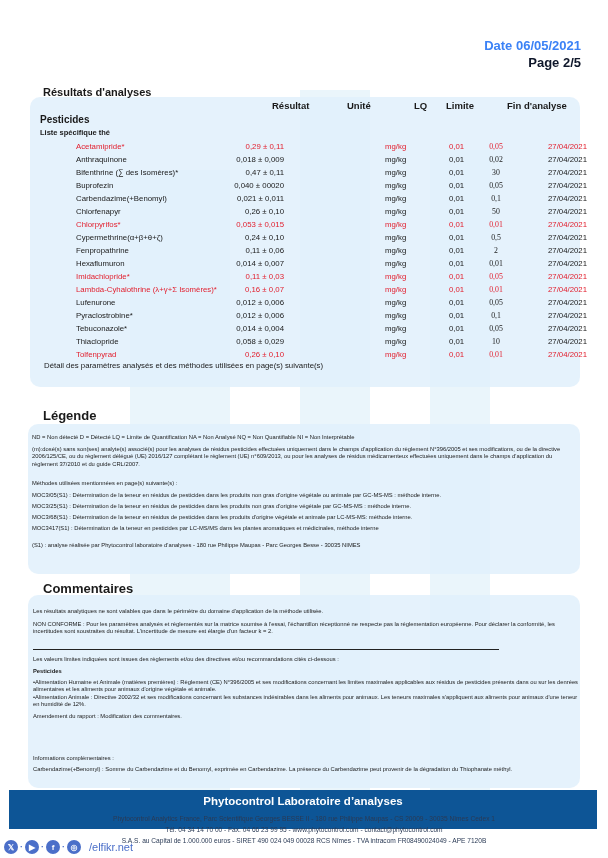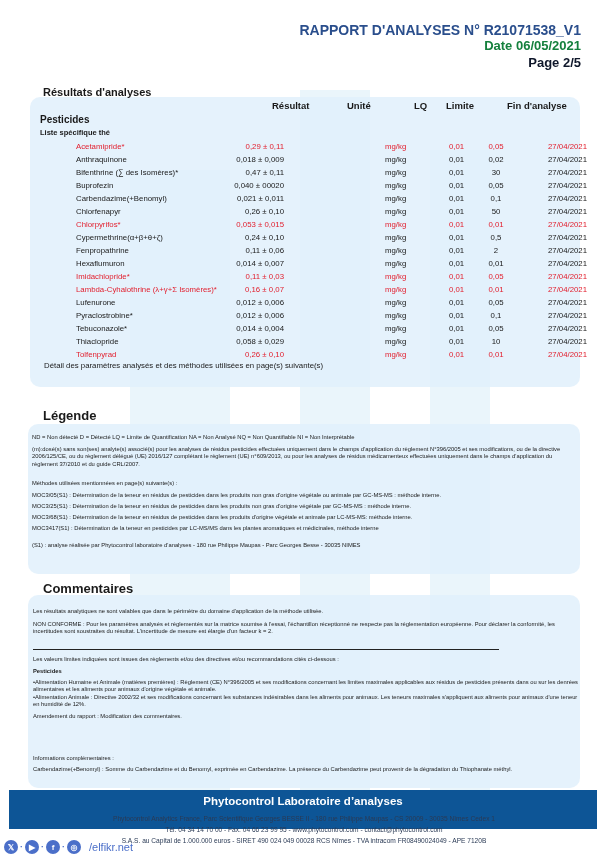--- a/index.html
+++ b/index.html
@@ -10,39 +10,39 @@
   .wm { position: absolute; background: #d9ecf8; opacity: 0.55; z-index: 0; }
 
   .header { position: absolute; left: 0; top: 0; width: 608px; height: 92px; z-index: 2; }
   .logo { position: absolute; left: 12px; top: 14px; width: 180px; height: 75px; }
   .logo-circle { position: absolute; left: 2px; top: 16px; width: 50px; height: 50px; border-radius: 50%; background: #ee8a2e; }
   .logo-arc { position: absolute; left: 20px; top: 12px; width: 170px; height: 80px; border-top: 2px solid #f5c28a; border-radius: 60% 0 0 0; }
   .logo-name { position: absolute; left: 50px; top: 34px; font-size: 23px; font-weight: bold; color: #2a4e8c; letter-spacing: -0.3px; }
   .logo-sub { position: absolute; left: 52px; top: 57px; font-size: 17px; color: #f5a73a; letter-spacing: -0.2px; }
 
   .report-title { position: absolute; right: 27px; top: 22px; font-size: 14px; font-weight: bold; color: #2a4e8c; text-align: right; }
-  .report-date { position: absolute; right: 27px; top: 38px; font-size: 13px; font-weight: bold; color: #15803d; text-align: right; }
+  .report-date { position: absolute; right: 27px; top: 38px; font-size: 13px; font-weight: bold; color: #3b82f6; text-align: right; }
   .report-page { position: absolute; right: 27px; top: 55px; font-size: 13px; font-weight: bold; color: #0f172a; text-align: right; }
   .section-results-title { position: absolute; left: 43px; top: 86px; font-size: 11px; font-weight: bold; }
 
   .panel { position: absolute; background: rgba(225,240,252,0.85); border-radius: 10px; z-index: 1; }
 
   .results { left: 30px; top: 97px; width: 550px; height: 290px; }
   .col-h { position: absolute; top: 100px; font-size: 9.5px; font-weight: bold; z-index: 3; }
   .pest-title { position: absolute; left: 40px; top: 114px; font-size: 10px; font-weight: bold; z-index: 3; }
   .pest-sub { position: absolute; left: 40px; top: 128px; font-size: 7.5px; font-weight: bold; z-index: 3; }
 
   .rows { position: absolute; left: 0; top: 141px; width: 608px; z-index: 3; padding-left: 36px; }
   .row { position: relative; height: 13px; font-size: 7.8px; }
   .row span { position: absolute; top: 1px; white-space: nowrap; }
   .row .c-name { left: 40px; }
   .row .c-res { right: 324px; text-align: right; }
   .row .c-unit { left: 349px; }
   .row .c-lq { left: 413px; }
-  .row .c-lim { left: 448px; width: 24px; text-align: center; }
+  .row .c-lim { left: 448px; width: 24px; text-align: center; font-family: Liberation Serif, serif; }
   .row .c-date { left: 512px; }
   .row.red { color: #e2202f; }
 
   .detail-note { position: absolute; left: 44px; top: 361px; font-size: 7.8px; z-index: 3; }
 
   .legend-title { position: absolute; left: 43px; top: 408px; font-size: 13px; font-weight: bold; z-index: 3; }
   .legend { left: 28px; top: 424px; width: 552px; height: 150px; }
   .legend-text { position: absolute; left: 32px; width: 540px; font-size: 5.8px; line-height: 7.3px; z-index: 3; }
 
   .comm-title { position: absolute; left: 43px; top: 581px; font-size: 13px; font-weight: bold; z-index: 3; }
@@ -59,21 +59,20 @@
   .soc-handle { color: #4b6fc9; font-size: 11px; margin-left: 6px; }
 </style>
 </head>
 <body>
 
 <div class="wm" style="left:130px;top:170px;width:100px;height:620px;"></div>
 <div class="wm" style="left:300px;top:90px;width:70px;height:700px;"></div>
 <div class="wm" style="left:430px;top:150px;width:60px;height:640px;"></div>
 
 <div class="header">
-  <div class="report-title">RAPPORT D'ANALYSES N° R21071538_V1</div>
   <div class="report-date">Date 06/05/2021</div>
   <div class="report-page">Page 2/5</div>
   <div class="section-results-title">Résultats d'analyses</div>
 </div>
 
 <div class="panel results"></div>
 <div class="col-h" style="left:272px;">Résultat</div>
 <div class="col-h" style="left:347px;">Unité</div>
 <div class="col-h" style="left:414px;">LQ</div>
 <div class="col-h" style="left:446px;">Limite</div>

